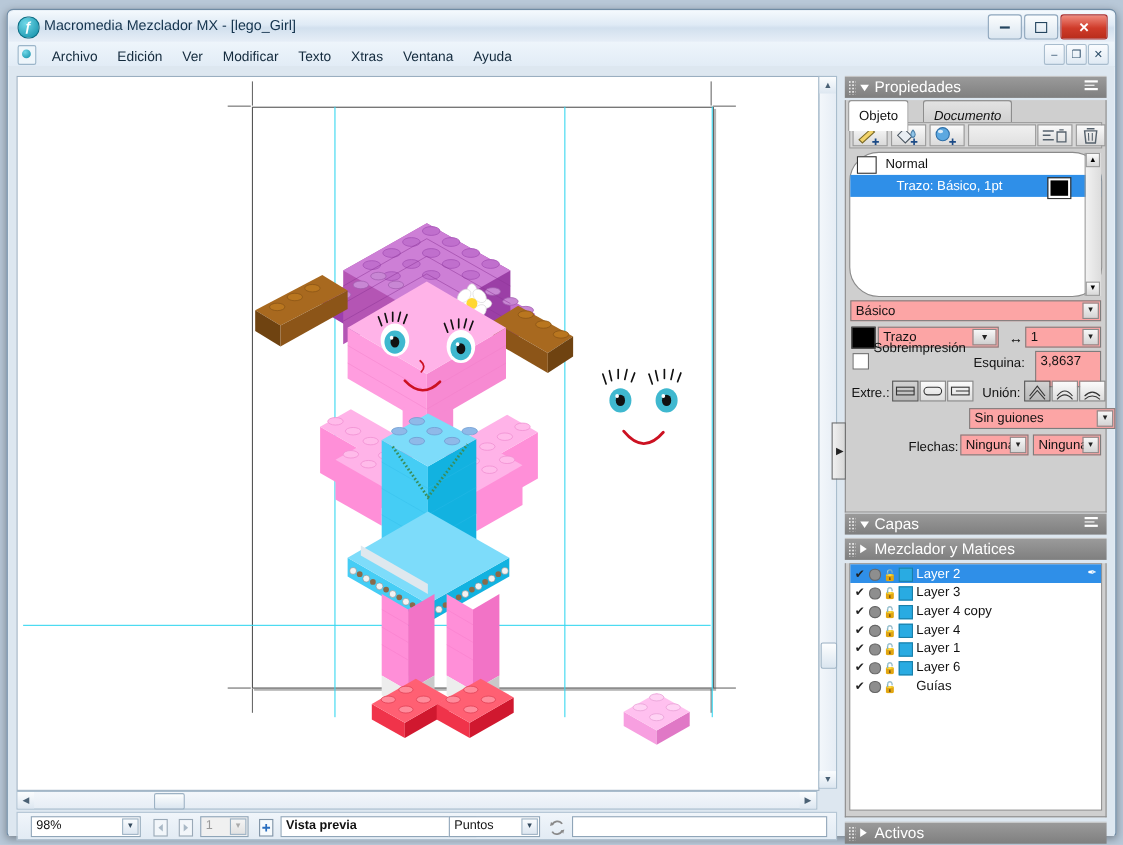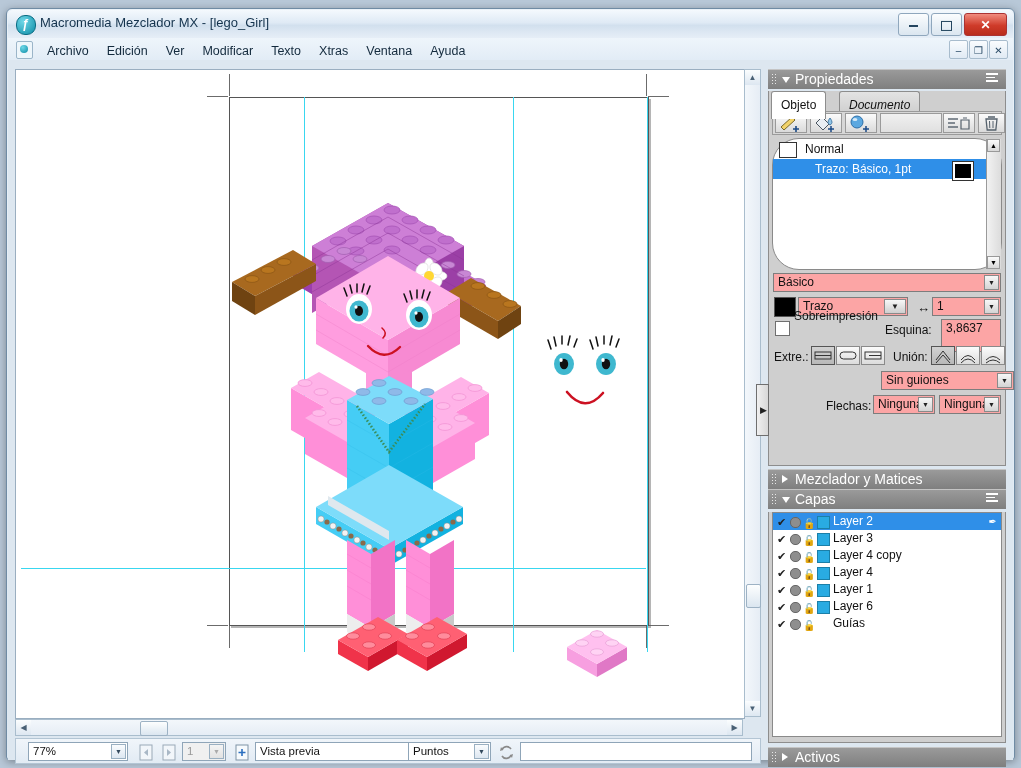--- a/index.html
+++ b/index.html
@@ -502,21 +502,21 @@
         <div class="sb-thumb" style="left:124px;top:1px;width:26px;height:13px;"></div>
       </div>
       <div class="vscroll">
         <div class="sb-arrow" style="left:0;top:0;">▲</div>
         <div class="sb-arrow" style="left:0;bottom:0;">▼</div>
         <div class="sb-thumb" style="left:1px;top:514px;width:13px;height:22px;"></div>
       </div>
 
       <div class="statusbar">
         <div class="sb-field" style="left:12px;top:3px;width:100px;">
-          <span>77%</span>
+          <span>98%</span>
           <div class="sb-drop">▼</div>
         </div>
         <div class="sb-icon" style="left:120px;top:3px;">
           <svg width="19" height="19">
               <rect x="3" y="2" width="12" height="15" fill="#f2f6fa" stroke="#9aa9b7"></rect>
               <path d="M11 6 L7 9.5 L11 13 Z" fill="#a9b8c6"></path>
             </svg>
         </div>
         <div class="sb-icon" style="left:143px;top:3px;">
           <svg width="19" height="19">
@@ -527,21 +527,21 @@
         <div class="sb-field" style="left:166px;top:3px;width:44px;color:#9a9a9a;background:#f0f0f0;">
           <span>1</span>
           <div class="sb-drop" style="background:linear-gradient(180deg,#f4f4f4,#e2e2e2);color:#aaa;">▼</div>
         </div>
         <div class="sb-icon" style="left:216px;top:3px;">
           <svg width="19" height="19">
               <rect x="3" y="2" width="12" height="15" fill="#f6fafd" stroke="#7f93a6"></rect>
               <path d="M9 6 v7 M5.5 9.5 h7" stroke="#2b6fc0" stroke-width="1.6"></path>
             </svg>
         </div>
-        <div class="sb-field" style="left:239px;top:3px;width:178px;">
+        <div class="sb-field" style="left:239px;top:3px;width:178px;font-weight:bold;">
           <span>Vista previa</span>
           <div class="sb-drop">▼</div>
         </div>
         <div class="sb-field" style="left:392px;top:3px;width:83px;">
           <span>Puntos</span>
           <div class="sb-drop">▼</div>
         </div>
         <div class="sb-icon" style="left:480px;top:3px;">
           <svg width="19" height="19">
               <g fill="none" stroke="#8a8a8a" stroke-width="1.6">
@@ -709,35 +709,35 @@
               <span>Ninguna</span>
               <div class="fdrop">▼</div>
             </div>
             <div class="field" style="left:170px;top:122px;width:62px;height:19px;">
               <span>Ninguna</span>
               <div class="fdrop">▼</div>
             </div>
           </div>
         </div>
 
-        <div class="panel-head" style="margin-top:3px;">
-          <div class="grip"></div>
-          <div class="tri right"></div>
-          <div class="panel-title">Mezclador y Matices</div>
-        </div>
-
         <div class="panel-head">
           <div class="grip"></div>
           <div class="tri down"></div>
           <div class="panel-title">Capas</div>
           <div class="panel-menu">
               <span></span>
               <span></span>
               <span></span>
             </div>
+        </div>
+
+        <div class="panel-head" style="margin-top:3px;">
+          <div class="grip"></div>
+          <div class="tri right"></div>
+          <div class="panel-title">Mezclador y Matices</div>
         </div>
         <div class="panel-body" style="height:231px;">
           <div class="listbox" style="height:225px;">
             <div class="layer-row sel">
               <span class="lr-check">✔</span>
               <span class="lr-dot"></span>
               <span class="lr-lock">🔓</span>
               <span class="lr-color"></span>
               <span class="lr-name">Layer 2</span>
               <span style="position:absolute;right:4px;top:0;font-size:10px;">✒</span>

